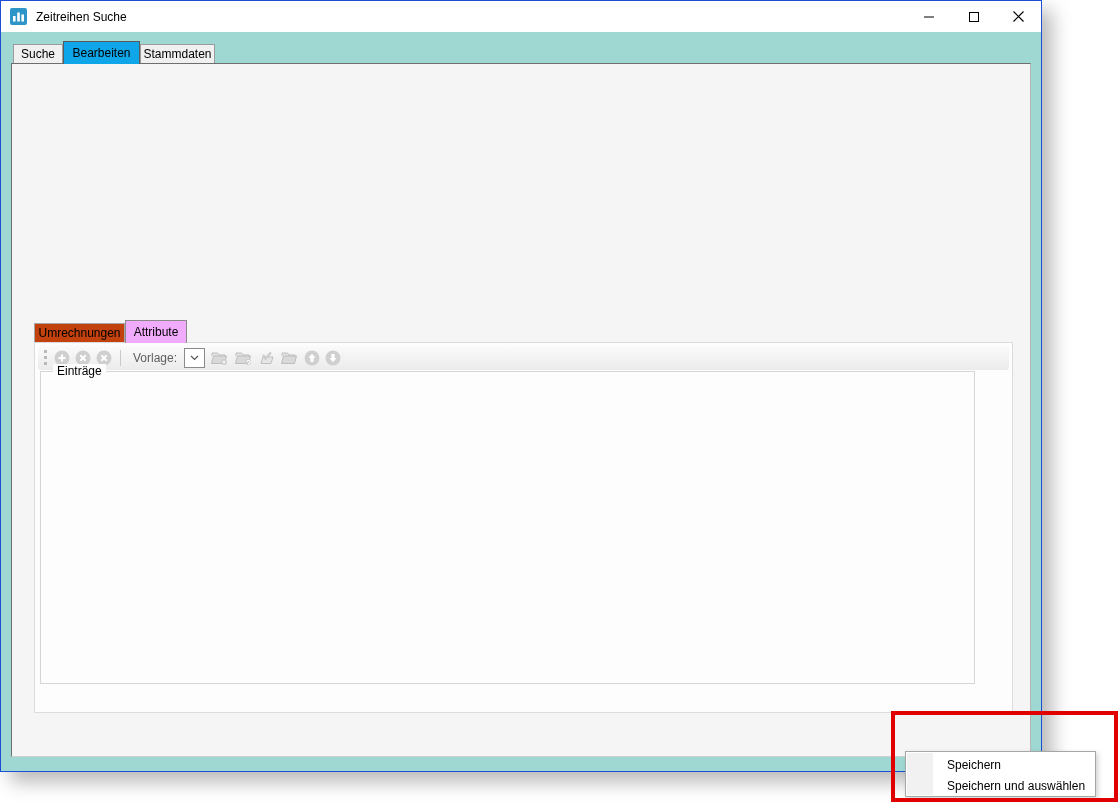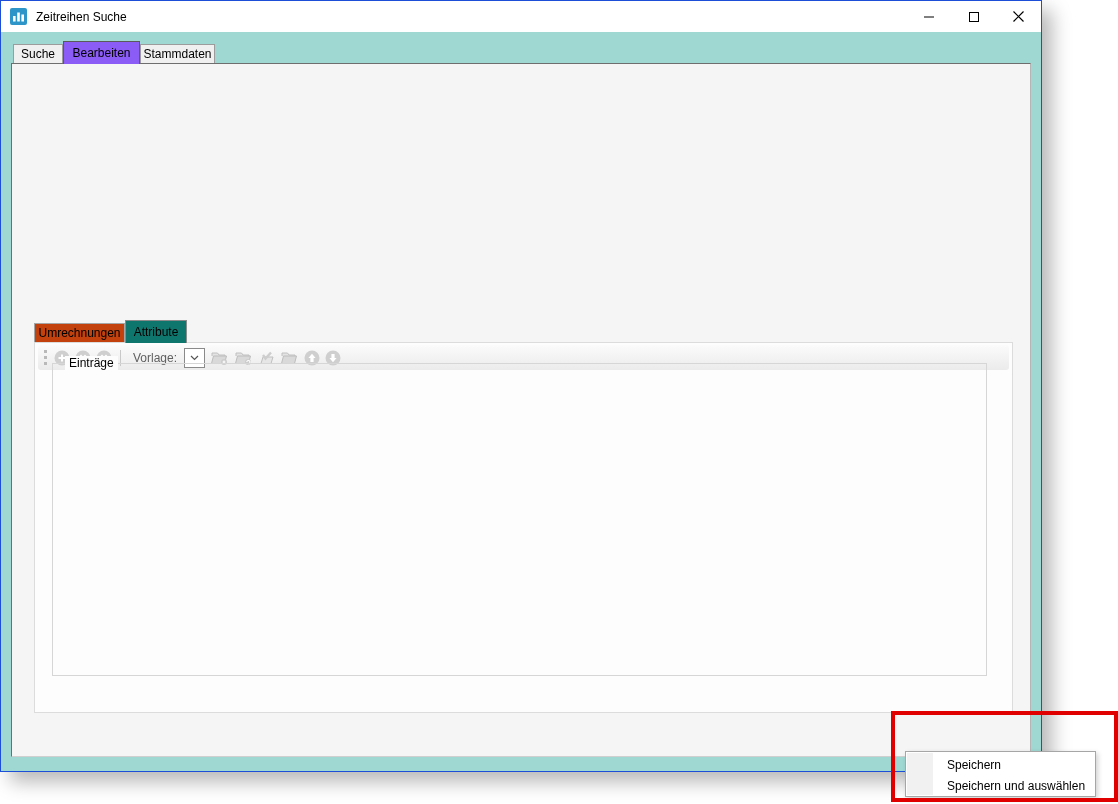--- a/index.html
+++ b/index.html
@@ -13,21 +13,21 @@
   .titlebar { position:absolute; left:0; top:0; width:100%; height:31px; background:#ffffff;
               display:flex; align-items:center; }
   .app-icon { margin-left:9px; width:17px; height:17px; flex:0 0 auto; }
   .title-text { margin-left:9px; font-size:12px; }
   .win-controls { margin-left:auto; display:flex; height:100%; }
   .win-btn { width:45px; height:100%; display:flex; align-items:center; justify-content:center; background:#fff; border:none; cursor:default; }
 
   
   .main-tab { position:absolute; background:#f0f0f0; border:1px solid #9c9c9c; border-bottom:none;
               display:flex; align-items:center; justify-content:center; font-size:12px; z-index:2;text-align:center; }
-  .main-tab.active { background:#8b5cf6; border-color:#5a5a5a; z-index:4; }
+  .main-tab.active { background:#0ea5e9; border-color:#5a5a5a; z-index:4; }
   #tab-suche      { left:12px;  top:43px; width:50px; height:19px; }
   #tab-bearbeiten { left:62px;  top:40px; width:77px; height:23px; }
   #tab-stammdaten { left:139px; top:43px; width:75px; height:19px; }
 
   
   .content { position:absolute; left:10px; top:62px; width:1020px; height:694px;
              background:#f5f5f5; border:1px solid; border-color:#6e6e6e #b5b5b5 #cfcfcf #6e6e6e; z-index:1; }
 
   .h1 { position:absolute; font-size:13px; font-weight:bold; }
   .lbl { position:absolute; font-size:12px; white-space:nowrap; }
@@ -51,40 +51,40 @@
   .radio-lbl { font-size:12px; }
   .cb-item { position:absolute; display:flex; align-items:center; gap:7px; }
   .cb-box { width:15px; height:15px; border:1px solid #4a4a4a; background:#fff; }
 
   
   .erw-icon { position:absolute; display:flex; }
 
   
   .eig-tab { position:absolute; background:#c2410c; border:1px solid #a5a5a5; border-bottom:none;
              display:flex; align-items:center; justify-content:center; font-size:12px; z-index:2; }
-  .eig-tab.active { background:#0f766e; border-color:#8a8a8a; z-index:4; }
+  .eig-tab.active { background:#f0abfc; border-color:#8a8a8a; z-index:4; }
   #eigtab-umrechnungen { left:33px; top:322px; width:91px; height:19px; }
   #eigtab-attribute    { left:124px; top:319px; width:62px; height:23px; }
   .eig-panel { position:absolute; left:33px; top:341px; width:979px; height:371px;
                background:#fdfdfd; border:1px solid #dcdcdc; z-index:1; }
 
   
   .toolbar { position:absolute; left:3px; top:2px; width:971px; height:25px;
              background:linear-gradient(#fbfbfb,#ebebeb); border-radius:3px;
              display:flex; align-items:center; gap:5px; padding:0 6px; }
   .grip { width:3px; height:15px; border-left:3px dotted #b9b9b9; margin-right:2px; }
   .tb-sep { width:1px; height:16px; background:#c9c9c9; margin:0 3px; }
   .tbtn { display:flex; align-items:center; justify-content:center; background:transparent; border:none; padding:0; }
   .vorlage-lbl { color:#5f5f5f; margin:0 2px 0 4px; }
   .mini-combo { width:21px; height:20px; border:1px solid #8a8a8a; background:#fff;
                 display:flex; align-items:center; justify-content:center; }
 
   
-  .eintraege { position:absolute; left:5px; top:20px; width:935px; height:313px;
-               border:1px solid #d6d6d6;margin-left:12px; }
+  .eintraege { position:absolute; left:5px; top:28px; width:935px; height:313px;
+               border:1px solid #d6d6d6; }
   .eintraege-lbl { position:absolute; left:12px; top:-8px; background:#fdfdfd; padding:0 4px; font-size:12px; }
 
   
   .btn { position:absolute; height:25px; background:#fdfdfd; border:1px solid #161616;
          display:flex; align-items:center; font-size:12px; cursor:default; }
   .btn .cap { flex:1; text-align:center; }
   .btn .bicon { margin-left:8px; display:flex; }
   #btn-neu      { left:570px; top:725px; width:107px; }
   #btn-kopieren { left:687px; top:725px; width:99px;  }
   #btn-loeschen { left:796px; top:725px; width:97px;  }

